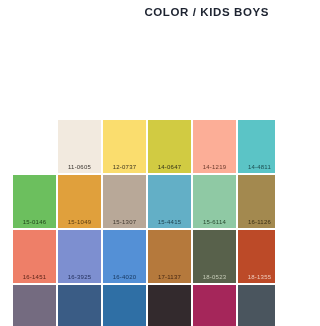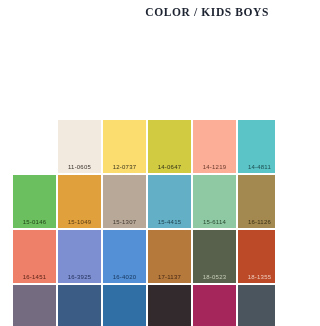--- a/index.html
+++ b/index.html
@@ -54,21 +54,21 @@
     text-align: center;
     font-size: 6px;
     letter-spacing: 0.2px;
     font-family: "Liberation Sans", sans-serif;
     white-space: nowrap;
   }
 </style>
 </head>
 <body>
 
-<div id="page-title" style="color: rgb(29, 35, 48); font-family: Liberation Serif, serif;">COLOR / KIDS BOYS</div>
+<div id="page-title" style="color: rgb(29, 35, 48);">COLOR / KIDS BOYS</div>
 
 <div id="palette-grid">
     <div class="palette-row">
       <div class="swatch empty"></div>
       <div class="swatch" style="background: rgb(242, 234, 223);">
         <div class="swatch-code" style="color: rgb(58, 53, 48);">11-0605</div>
       </div>
       <div class="swatch" style="background: rgb(250, 221, 110);">
         <div class="swatch-code" style="color: rgb(58, 51, 32);">12-0737</div>
       </div>

